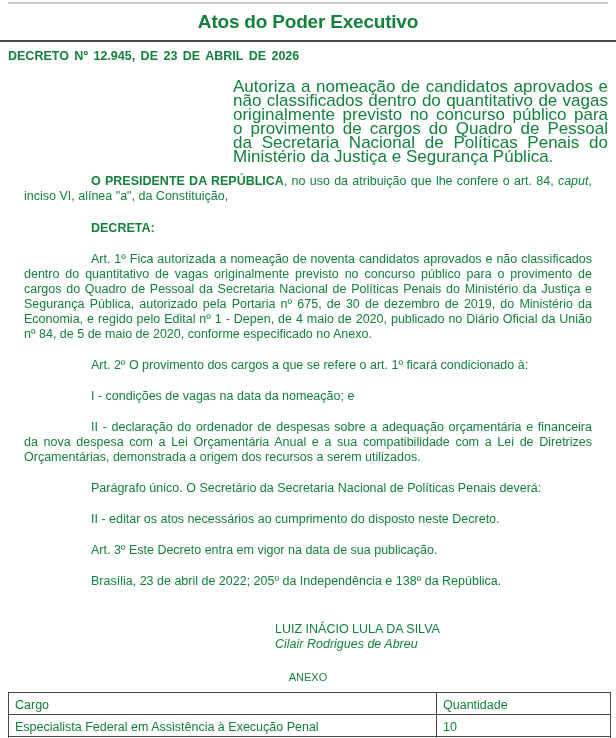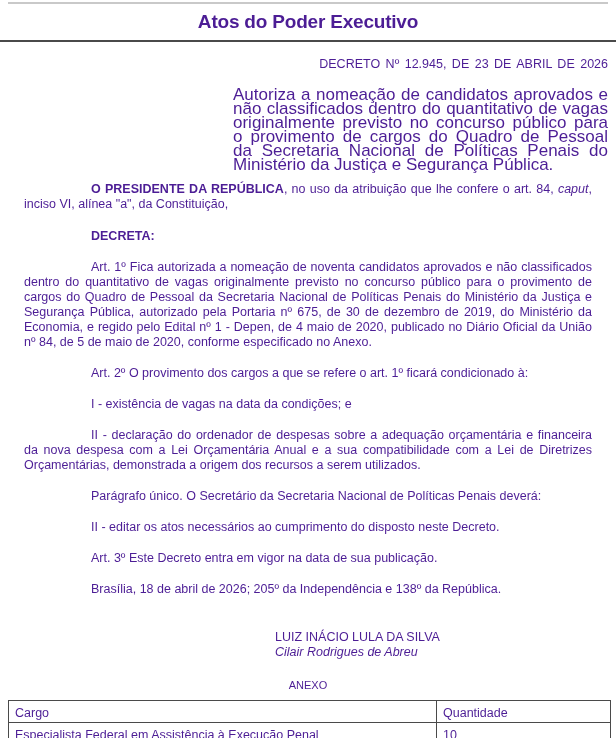--- a/index.html
+++ b/index.html
@@ -8,21 +8,21 @@
     background: #ffffff;
   }
   .page {
     width: 616px;
     height: 738px;
     box-sizing: border-box;
     padding: 0 8px;
     position: relative;
     overflow: hidden;
     font-family: "Liberation Sans", sans-serif;
-    color: #4c1d95;
+    color: #15803d;
     background: #ffffff;
   }
   .hr-light {
     border: none;
     border-top: 2px solid #c9c9c9;
     margin: 0;
   }
   .hr-light.top { margin-top: 2px; }
   .hr-dark {
     border: none;
@@ -31,23 +31,23 @@
   }
   .title {
     font-size: 19px;
     font-weight: bold;
     text-align: center;
     letter-spacing: -0.2px;
     margin: 7px 0 7px 0;
     line-height: 22px;
   }
   .decree-heading {
-    margin-top: 15px;
-    text-align: right;
-    font-weight: normal;
+    margin-top: 7px;
+    text-align: left;
+    font-weight: bold;
     font-size: 12.5px;
     line-height: 15px;
     word-spacing: 2px;
   }
   .ementa {
     margin: 16px 0 0 225px;
     width: 375px;
     font-size: 17px;
     line-height: 14px;
     text-align: justify;
@@ -112,26 +112,26 @@
   <div class="decree-heading">DECRETO Nº 12.945, DE 23 DE ABRIL DE 2026</div>
 
   <p class="ementa">Autoriza a nomeação de candidatos aprovados e não classificados dentro do quantitativo de vagas originalmente previsto no concurso público para o provimento de cargos do Quadro de Pessoal da Secretaria Nacional de Políticas Penais do Ministério da Justiça e Segurança Pública.</p>
 
   <p class="body-par preamble"><strong>O PRESIDENTE DA REPÚBLICA</strong><span>, no uso da atribuição que lhe confere o art. 84, </span><em>caput</em><span>, inciso VI, alínea "a", da Constituição,</span></p>
 
   <p class="body-par decreta">DECRETA:</p>
 
   <p class="body-par art1">Art. 1º Fica autorizada a nomeação de noventa candidatos aprovados e não classificados dentro do quantitativo de vagas originalmente previsto no concurso público para o provimento de cargos do Quadro de Pessoal da Secretaria Nacional de Políticas Penais do Ministério da Justiça e Segurança Pública, autorizado pela Portaria nº 675, de 30 de dezembro de 2019, do Ministério da Economia, e regido pelo Edital nº 1 - Depen, de 4 maio de 2020, publicado no Diário Oficial da União nº 84, de 5 de maio de 2020, conforme especificado no Anexo.</p>
   <p class="body-par">Art. 2º O provimento dos cargos a que se refere o art. 1º ficará condicionado à:</p>
-  <p class="body-par">I - existência de vagas na data da condições; e</p>
+  <p class="body-par">I - condições de vagas na data da nomeação; e</p>
   <p class="body-par">II - declaração do ordenador de despesas sobre a adequação orçamentária e financeira da nova despesa com a Lei Orçamentária Anual e a sua compatibilidade com a Lei de Diretrizes Orçamentárias, demonstrada a origem dos recursos a serem utilizados.</p>
   <p class="body-par">Parágrafo único. O Secretário da Secretaria Nacional de Políticas Penais deverá:</p>
   <p class="body-par">II - editar os atos necessários ao cumprimento do disposto neste Decreto.</p>
   <p class="body-par">Art. 3º Este Decreto entra em vigor na data de sua publicação.</p>
-  <p class="body-par">Brasília, 18 de abril de 2026; 205º da Independência e 138º da República.</p>
+  <p class="body-par">Brasília, 23 de abril de 2022; 205º da Independência e 138º da República.</p>
 
   <div class="sig-block">
     <div class="sig-name">LUIZ INÁCIO LULA DA SILVA</div>
     <div class="sig-italic">Cilair Rodrigues de Abreu</div>
   </div>
 
   <div class="anexo-title">ANEXO</div>
 
   <table class="annex">
     <tbody>

